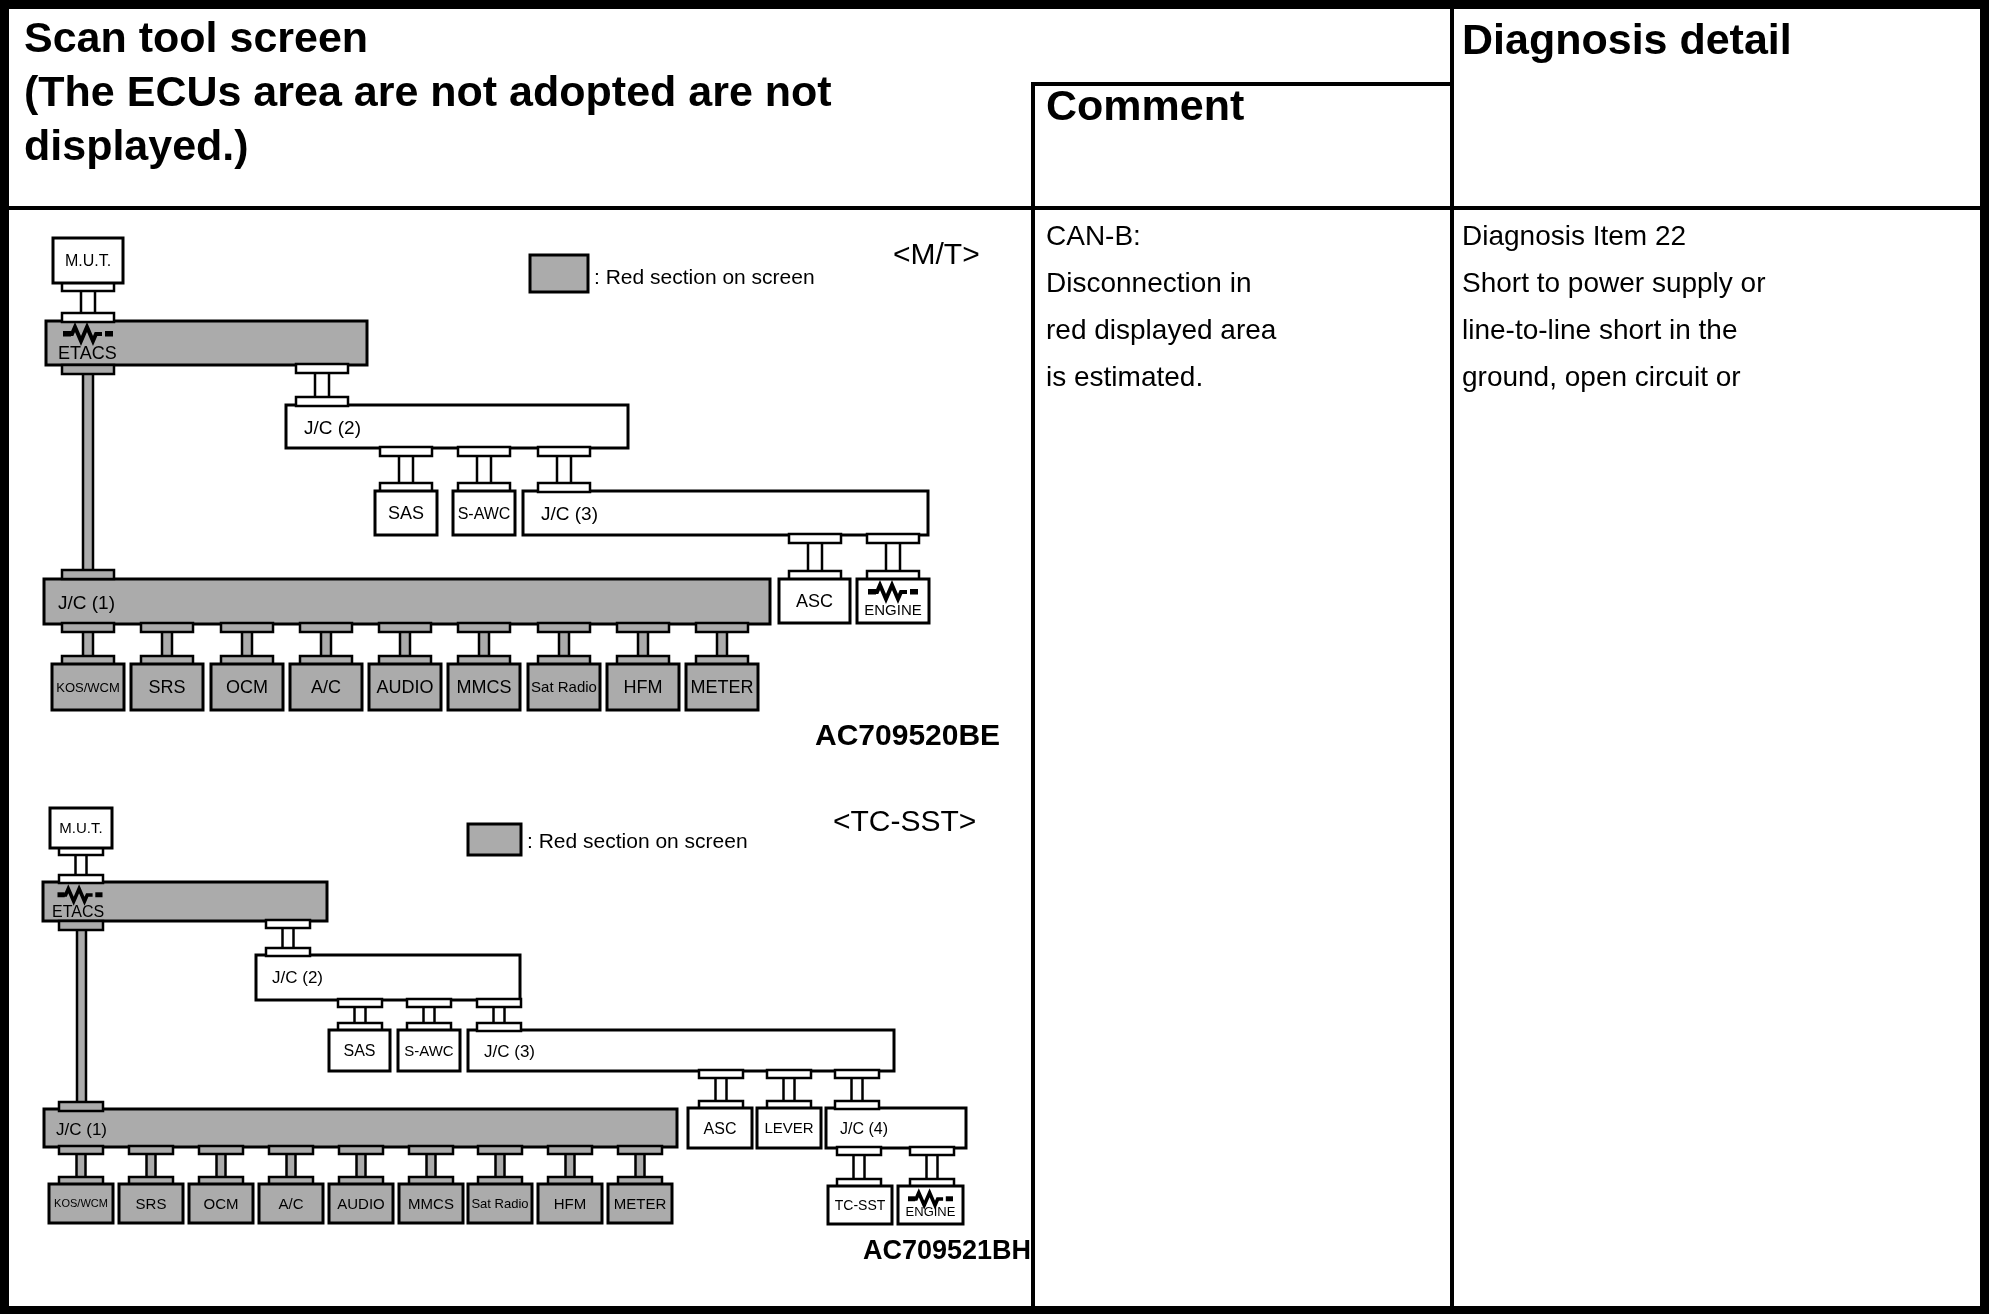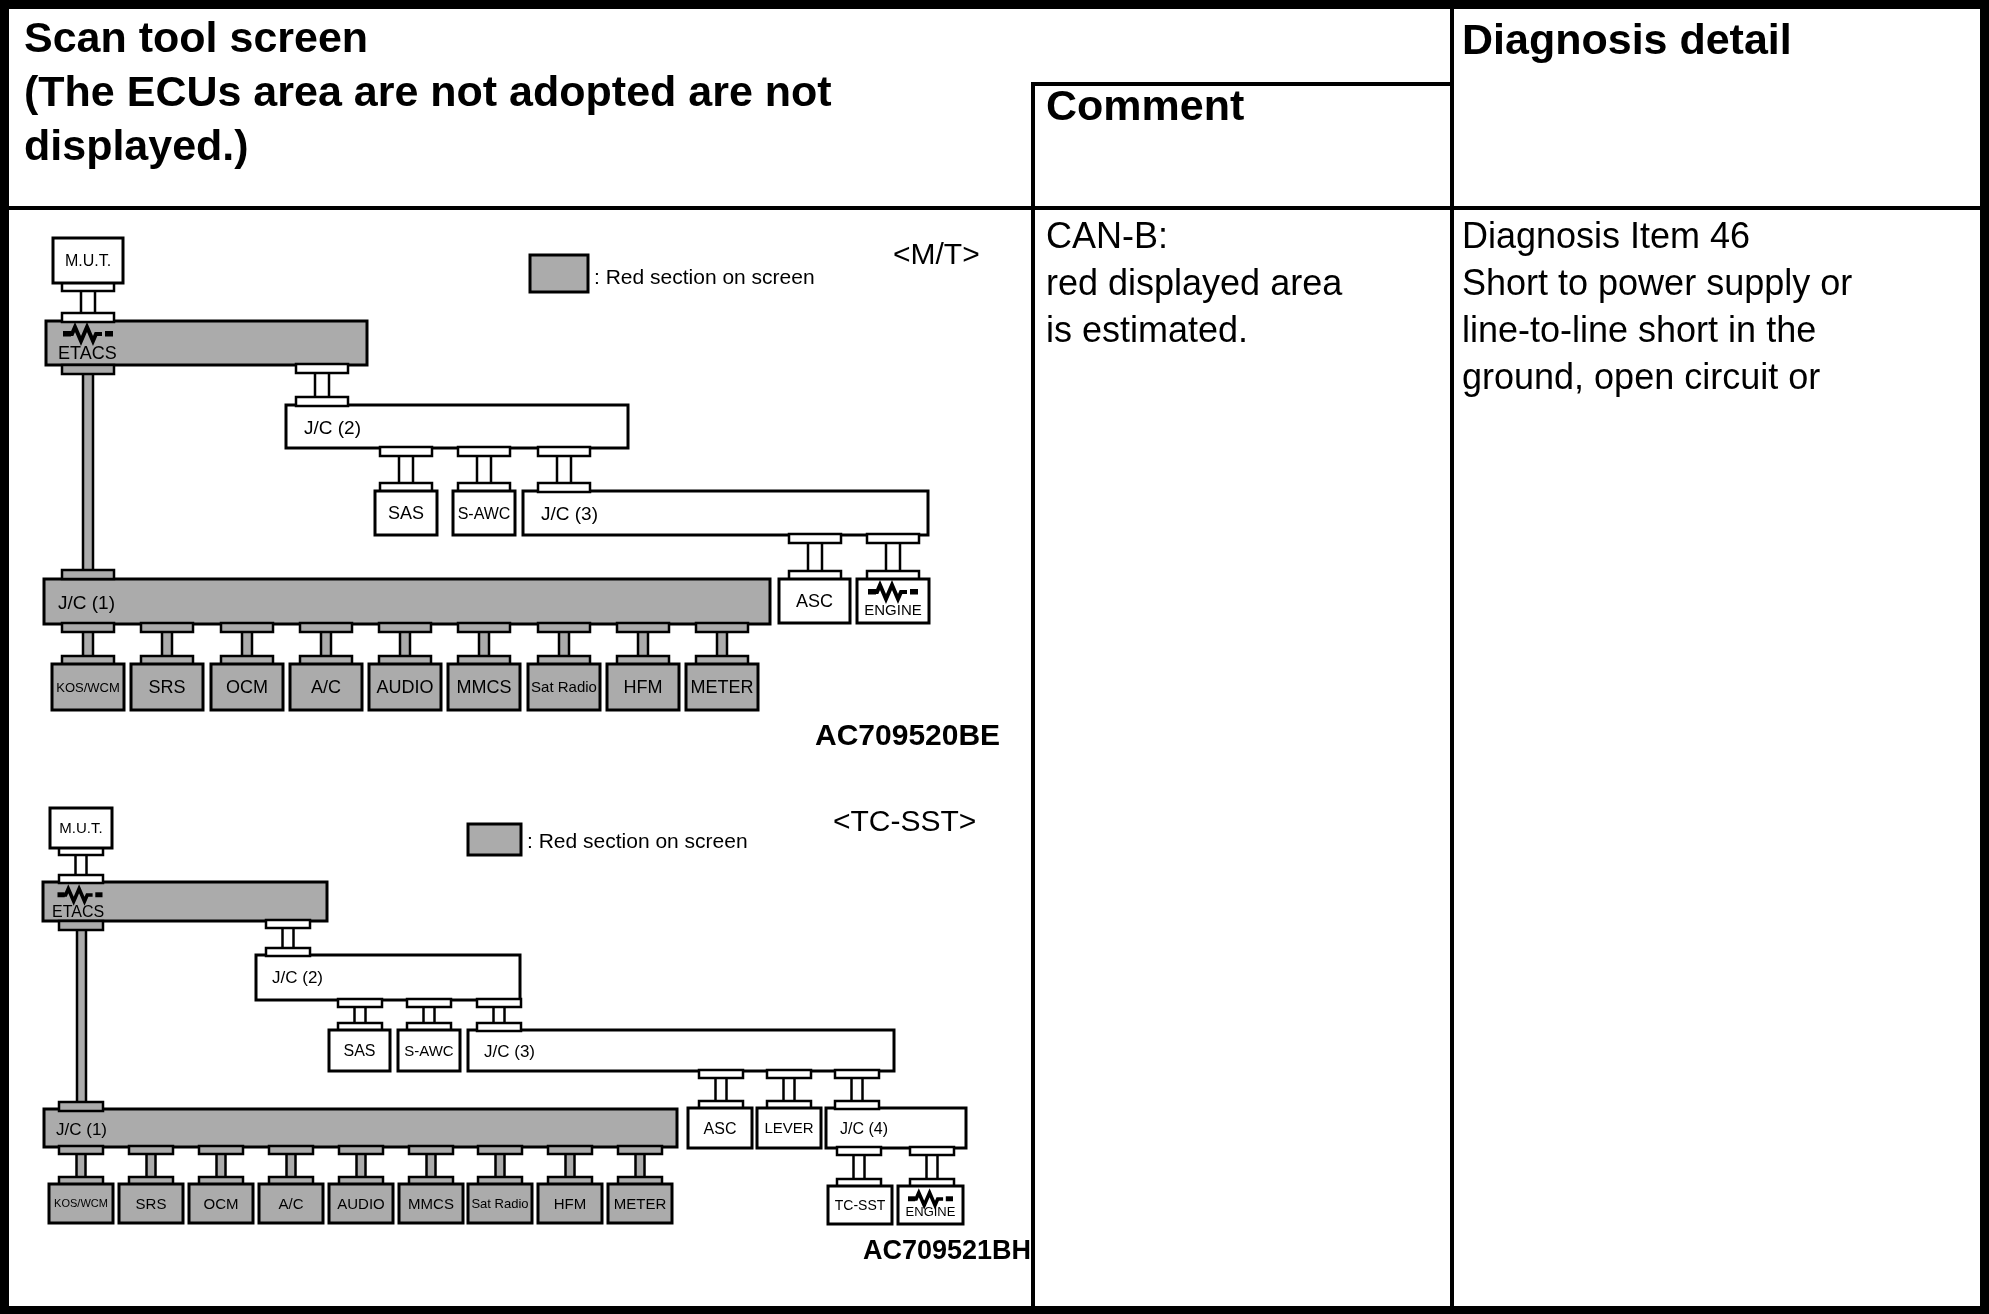--- a/index.html
+++ b/index.html
@@ -1,21 +1,21 @@
 <!DOCTYPE html>
 <html><head>
 <meta charset="utf-8">
 <style>
   html,body{margin:0;padding:0;background:#fff;}
   .page{position:relative;width:1989px;height:1314px;background:#fff;
         font-family:"Liberation Sans",sans-serif;color:#000;overflow:hidden;}
   .bline{position:absolute;background:#000;}
   .txt{position:absolute;white-space:nowrap;}
   .hdr{font-weight:bold;font-size:43px;line-height:54px;}
-  .body-txt{font-size:36px;line-height:47px;}
+  .body-txt{font-size:28px;line-height:47px;}
   svg text{font-family:"Liberation Sans",sans-serif;}
 </style>
 </head>
 <body>
 
 <div class="page">
 
   <div class="bline" style="left:0;top:0;width:1989px;height:9px;"></div>
   <div class="bline" style="left:0;top:1306px;width:1989px;height:8px;"></div>
   <div class="bline" style="left:0;top:0;width:9px;height:1314px;"></div>
@@ -28,26 +28,27 @@
   <div class="txt hdr" style="left:24px;top:10px;">Scan tool screen</div>
   <div style="position:absolute;left:24px;top:64px;" class="hdr">
     <div>(The ECUs area are not adopted are not</div>
     <div>displayed.)</div>
   </div>
   <div class="txt hdr" style="left:1046px;top:78px;">Comment</div>
   <div class="txt hdr" style="left:1462px;top:12px;">Diagnosis detail</div>
 
   <div class="body-txt" style="position:absolute;left:1046px;top:212px;">
     <div>CAN-B:</div>
+    <div>Disconnection in</div>
     <div>red displayed area</div>
     <div>is estimated.</div>
   </div>
 
   <div class="body-txt" style="position:absolute;left:1462px;top:212px;">
-    <div>Diagnosis Item 46</div>
+    <div>Diagnosis Item 22</div>
     <div>Short to power supply or</div>
     <div>line-to-line short in the</div>
     <div>ground, open circuit or</div>
   </div>
 
   <svg id="diagram-svg" viewBox="13 211 1018 1095" style="position:absolute;left:13px;top:211px;width:1018px;height:1095px;">
       <rect x="46" y="321" width="321" height="44" fill="#ababab" stroke="#000" stroke-width="3"></rect>
       <path d="M 66 334 h 6 l 3 -7 l 6 14 l 6 -14 l 6 14 l 3 -7 h 6" fill="none" stroke="#000" stroke-width="4"></path>
       <rect x="63" y="331" width="8" height="5.5" fill="#000"></rect>
       <rect x="105" y="331" width="8" height="5.5" fill="#000"></rect>

